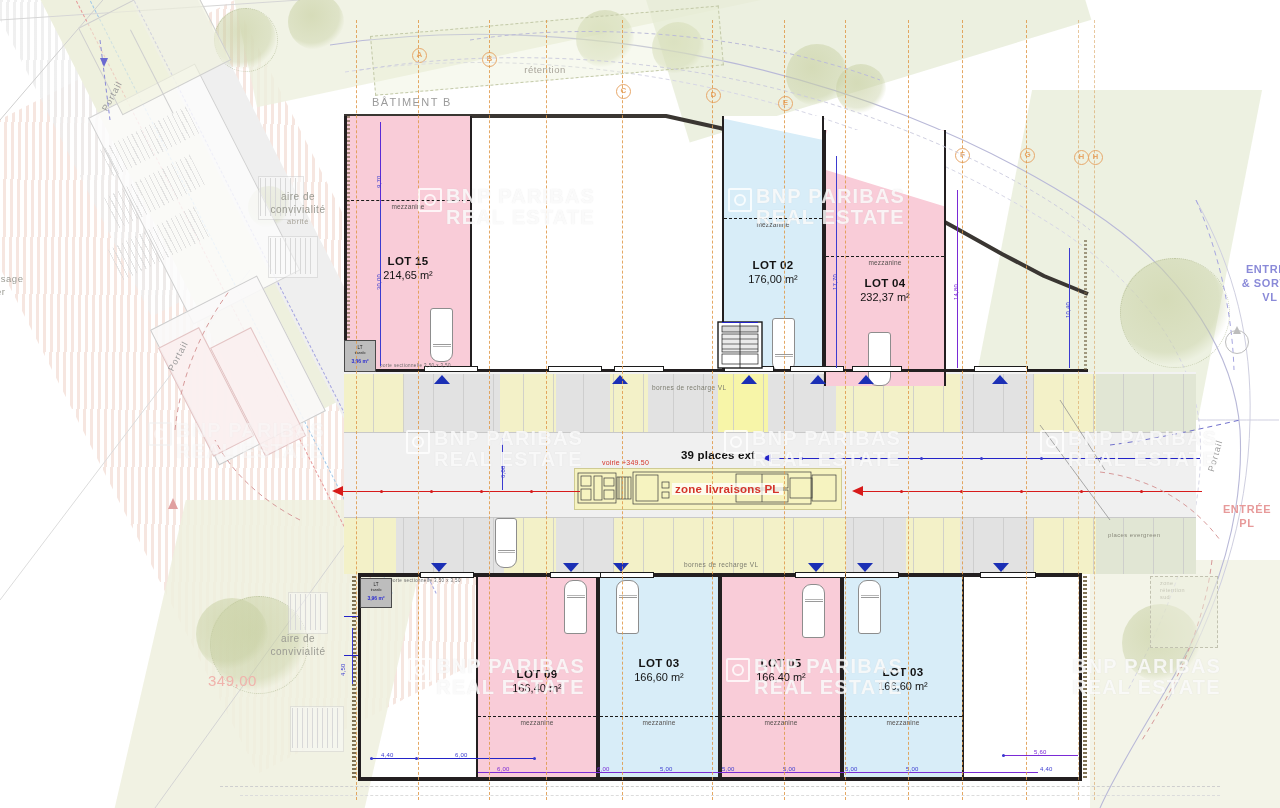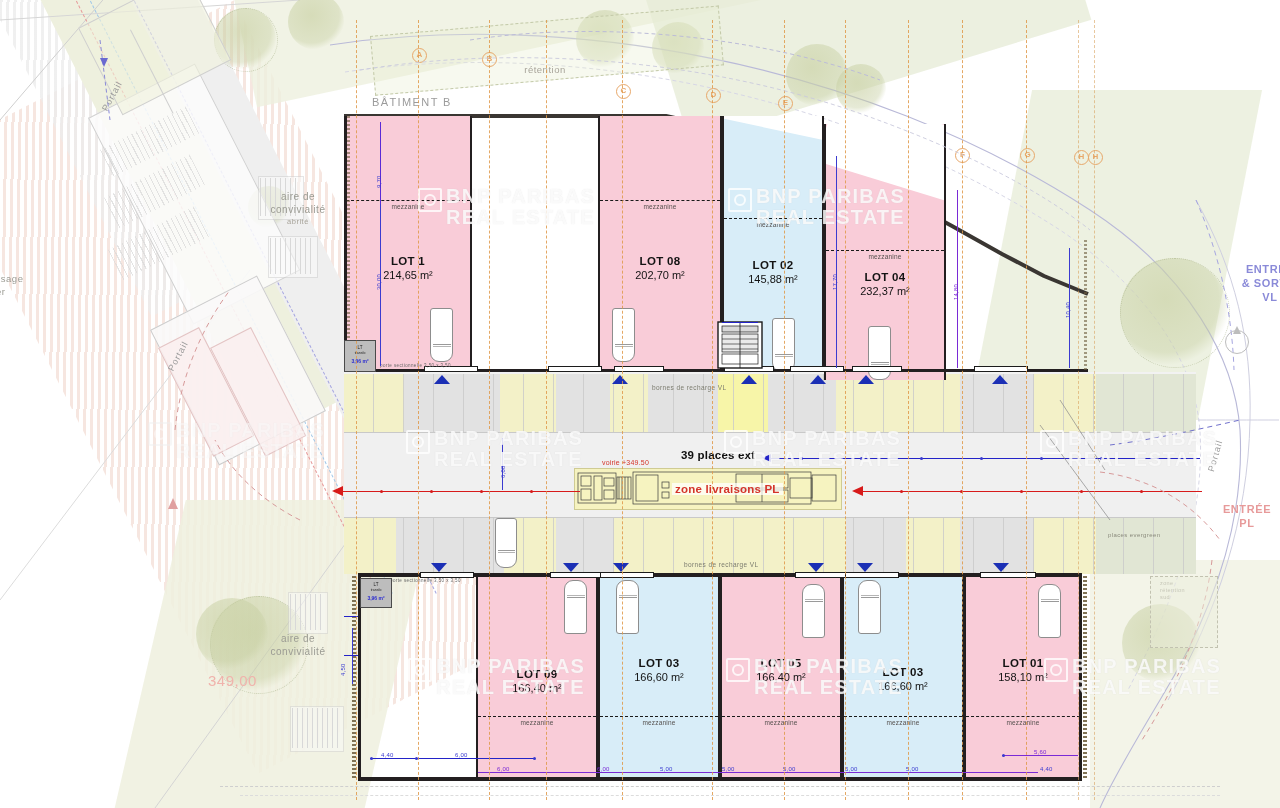--- a/index.html
+++ b/index.html
@@ -292,49 +292,40 @@
     <polygon points="6,6 328,6 380,18 420,30 470,46 520,66 560,86 610,112 660,140 700,162 745,182 748,190 6,190" fill="none" stroke="#231f20" stroke-width="0"></polygon>
     <path d="M 6 8 L 328 8 L 382 20 L 424 32 L 474 50 L 524 70 L 566 92 L 614 118 L 664 146 L 706 168 L 750 186" fill="none" stroke="#3a3632" stroke-width="4" stroke-linejoin="round"></path>
   </svg>
 
   <div class="abs" style="left:344px;top:116px;width:744px;height:256px;">
 
     <div class="unit u-pink" style="left:0;top:0;width:128px;height:256px;">
       <div class="mezzline" style="left:0;right:0;top:84px;"></div>
       <div class="mezz nosel" style="top:87px;">mezzanine</div>
       <div class="lotlabel nosel" style="top:138px;">
-        <div class="lotname">LOT 1</div>
+        <div class="lotname">LOT 15</div>
         <div class="lotarea">214,65 m²</div>
       </div>
       <div class="car" style="left:84px;top:192px;"></div>
     </div>
 
 
-    <div class="unit u-pink" style="left:254px;top:0;width:124px;height:256px;">
-      <div class="mezzline" style="left:0;right:0;top:84px;"></div>
-      <div class="mezz nosel" style="top:87px;">mezzanine</div>
-      <div class="lotlabel nosel" style="top:138px;">
-        <div class="lotname">LOT 08</div>
-        <div class="lotarea">202,70 m²</div>
-      </div>
-      <div class="car" style="left:12px;top:192px;"></div>
-    </div>
 
     <div class="unit u-blue" style="left:378px;top:0;width:102px;height:256px;overflow:hidden;">
       <div class="abs" style="left:-4px;top:-58px;width:130px;height:60px;background:#fff;transform:rotate(12deg);transform-origin:0 100%;"></div>
       <div class="mezzline" style="left:0;right:0;top:102px;"></div>
       <div class="mezz nosel" style="top:105px;">mezzanine</div>
       <div class="lotlabel nosel" style="top:142px;">
         <div class="lotname">LOT 02</div>
-        <div class="lotarea">145,88 m²</div>
+        <div class="lotarea">176,00 m²</div>
       </div>
       <div class="car" style="left:48px;top:202px;"></div>
     </div>
 
-    <div class="unit u-pink" style="left:480px;top:8px;width:122px;height:256px;overflow:hidden;">
+    <div class="unit u-pink" style="left:480px;top:14px;width:122px;height:256px;overflow:hidden;">
       <div class="abs" style="left:-10px;top:-35px;width:160px;height:72px;background:#fff;transform:rotate(17deg);transform-origin:0 100%;"></div>
       <div class="mezzline" style="left:0;right:0;top:126px;"></div>
       <div class="mezz nosel" style="top:129px;">mezzanine</div>
       <div class="lotlabel nosel" style="top:146px;">
         <div class="lotname">LOT 04</div>
         <div class="lotarea">232,37 m²</div>
       </div>
       <div class="car" style="left:42px;top:202px;"></div>
     </div>
 
@@ -417,29 +408,20 @@
         <div class="lotarea">166,40 m²</div>
       </div>
       <div class="mezzline" style="left:0;right:0;top:140px;"></div>
       <div class="mezz nosel" style="top:143px;">mezzanine</div>
     </div>
     <div class="unit u-blue" style="left:484px;top:0;width:122px;height:204px;">
       <div class="car flip" style="left:14px;top:4px;"></div>
       <div class="lotlabel nosel" style="top:89px;">
         <div class="lotname">LOT 03</div>
         <div class="lotarea">166,60 m²</div>
-      </div>
-      <div class="mezzline" style="left:0;right:0;top:140px;"></div>
-      <div class="mezz nosel" style="top:143px;">mezzanine</div>
-    </div>
-    <div class="unit u-pink" style="left:606px;top:0;width:118px;height:204px;">
-      <div class="car flip" style="left:72px;top:8px;"></div>
-      <div class="lotlabel nosel" style="top:80px;">
-        <div class="lotname">LOT 01</div>
-        <div class="lotarea">158,10 m²</div>
       </div>
       <div class="mezzline" style="left:0;right:0;top:140px;"></div>
       <div class="mezz nosel" style="top:143px;">mezzanine</div>
     </div>
   </div>
 
   <div class="abs" style="left:358px;top:573px;width:724px;height:3.5px;background:#231f20;"></div>
   <div class="abs" style="left:358px;top:777px;width:724px;height:3.5px;background:#231f20;"></div>
   <div class="abs" style="left:358px;top:573px;width:3px;height:207px;background:#231f20;"></div>
   <div class="abs" style="left:1079px;top:573px;width:3px;height:207px;background:#231f20;"></div>

